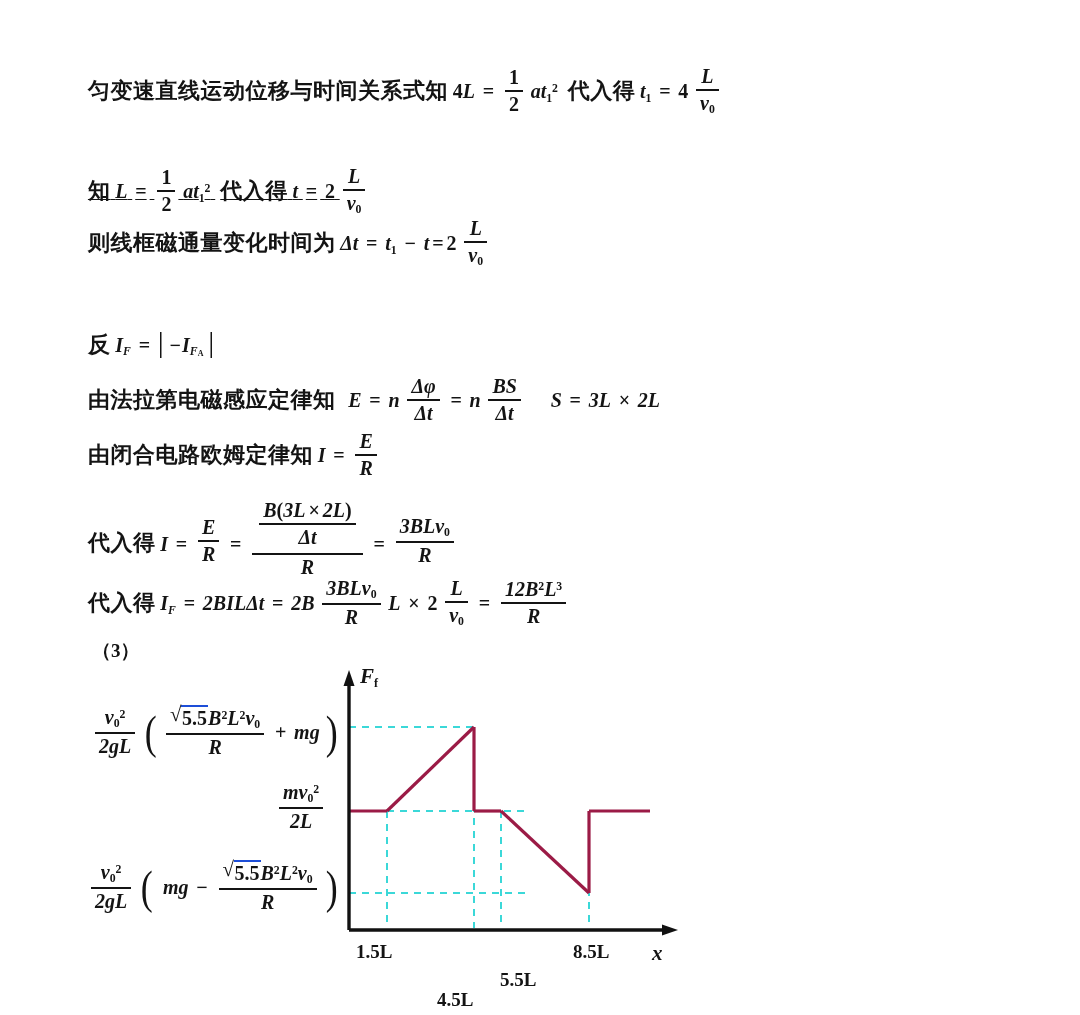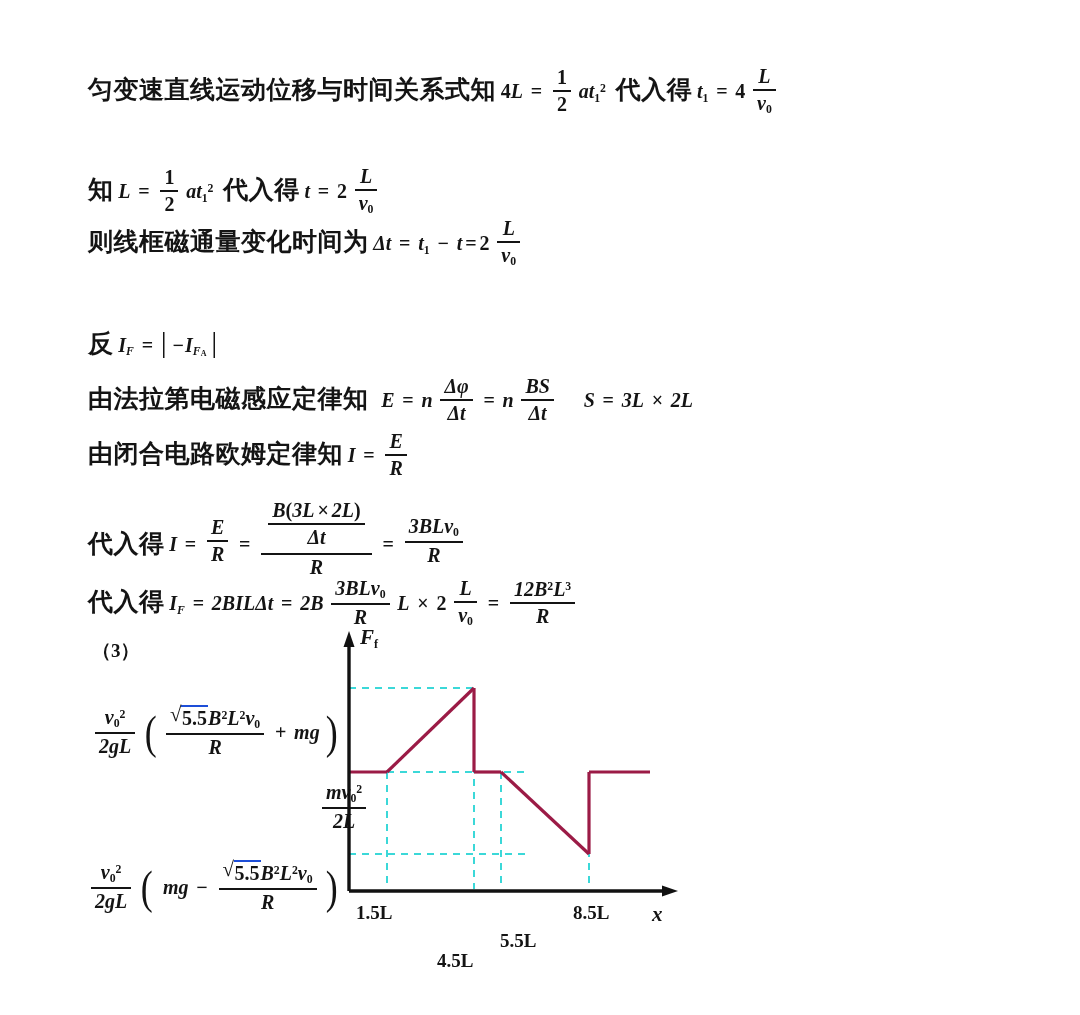--- a/index.html
+++ b/index.html
@@ -27,21 +27,21 @@
   .line {
     position: absolute;
     white-space: nowrap;
     font-size: 19px;
     line-height: 1.1;
     color: #141414;
   }
   .cn {
     font-family: "DejaVu Sans", "Liberation Sans", sans-serif;
     font-weight: 700;
-    font-size: 25px;
+    font-size: 22px;
     letter-spacing: 0.5px;
   }
   .mi {
     font-family: "Liberation Serif", "DejaVu Serif", serif;
     font-style: italic;
     font-weight: 700;
     font-size: 20px;
   }
   .mn, .mo {
     font-family: "Liberation Serif", "DejaVu Serif", serif;
@@ -122,21 +122,21 @@
   .radical > .rad-body {
     display: inline-block;
     border-top: 2px solid #1d4ed8;
     padding: 0 1px;
   }
 
   
   #graph {
     position: absolute;
     left: 330px;
-    top: 619px;
+    top: 658px;
     width: 360px;
     height: 330px;
   }
   #graph svg { display: block; }
 
   .axis-label {
     position: absolute;
     font-family: "Liberation Serif", "DejaVu Serif", serif;
     font-style: italic;
     font-weight: 700;
@@ -186,21 +186,21 @@
     <span class="mi">t</span><span class="sub">1</span>
     <span class="mo">=</span>
     <span class="mn">4</span>
     <span class="frac">
       <span class="num mi">L</span>
       <span class="den"><span class="mi">v</span><span class="sub">0</span></span>
     </span>
   </div>
 
 
-  <div class="line" style="left:88px; top:168px;">
+  <div class="line" style="left:88px; top:168px;text-decoration:underline;">
     <span class="cn">知</span>
     <span class="mi">L</span>
     <span class="mo">=</span>
     <span class="frac">
       <span class="num mn">1</span>
       <span class="den mn">2</span>
     </span>
     <span class="mi">a</span><span class="mi">t</span><span class="sub">1</span><span class="sup">2</span>
     <span class="cn" style="margin-left:5px;">代入得</span>
     <span class="mi">t</span>
@@ -329,21 +329,21 @@
       <span class="num">
         <span class="radical"><span class="rad-body mn">5.5</span></span><span class="mi">B</span><span class="sup">2</span><span class="mi">L</span><span class="sup">2</span><span class="mi">v</span><span class="sub">0</span>
       </span>
       <span class="den mi">R</span>
     </span>
     <span class="mo">+</span>
     <span class="mi">mg</span>
     <span class="bigparen">)</span>
   </div>
 
-  <div class="ylab-box" style="left:276px; top:784px;margin-left:43px;">
+  <div class="ylab-box" style="left:276px; top:784px;">
     <span class="frac">
       <span class="num"><span class="mi">m</span><span class="mi">v</span><span class="sub">0</span><span class="sup">2</span></span>
       <span class="den mi">2L</span>
     </span>
   </div>
 
   <div class="ylab-box" style="left:88px; top:862px;">
     <span class="frac">
       <span class="num"><span class="mi">v</span><span class="sub">0</span><span class="sup">2</span></span>
       <span class="den mi">2gL</span>

